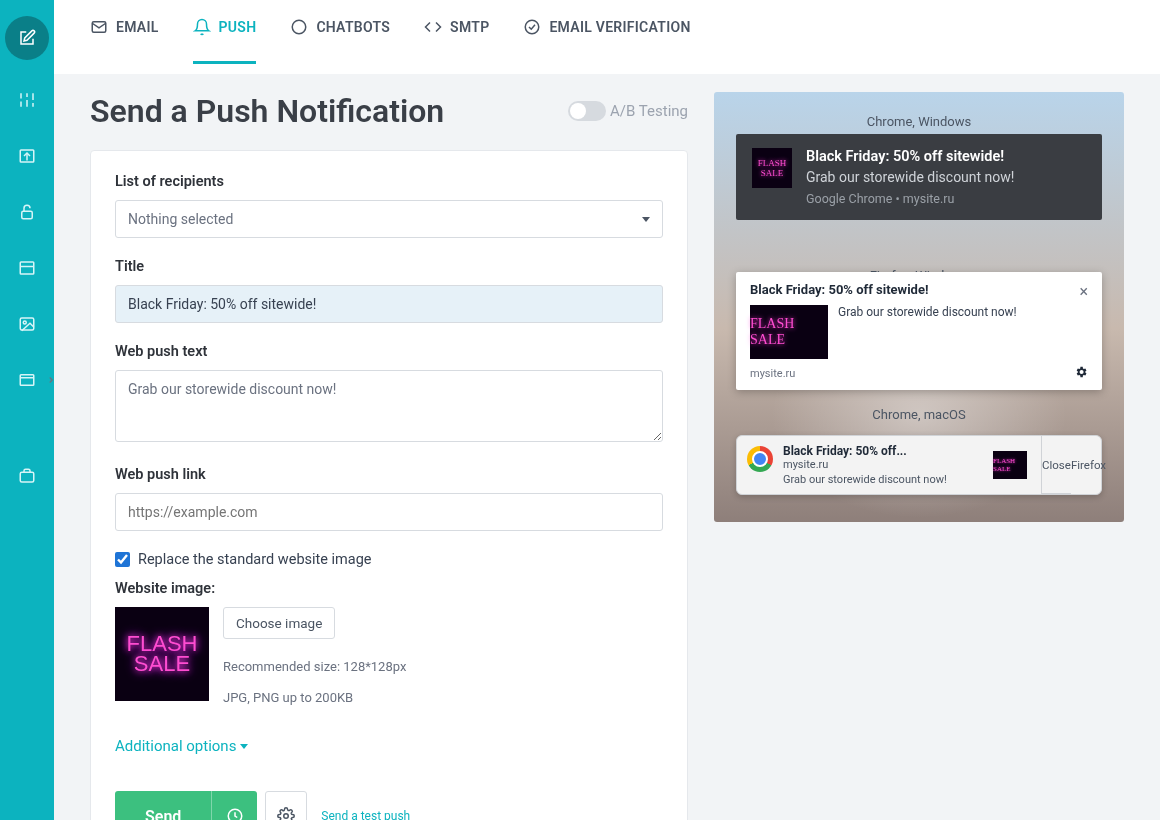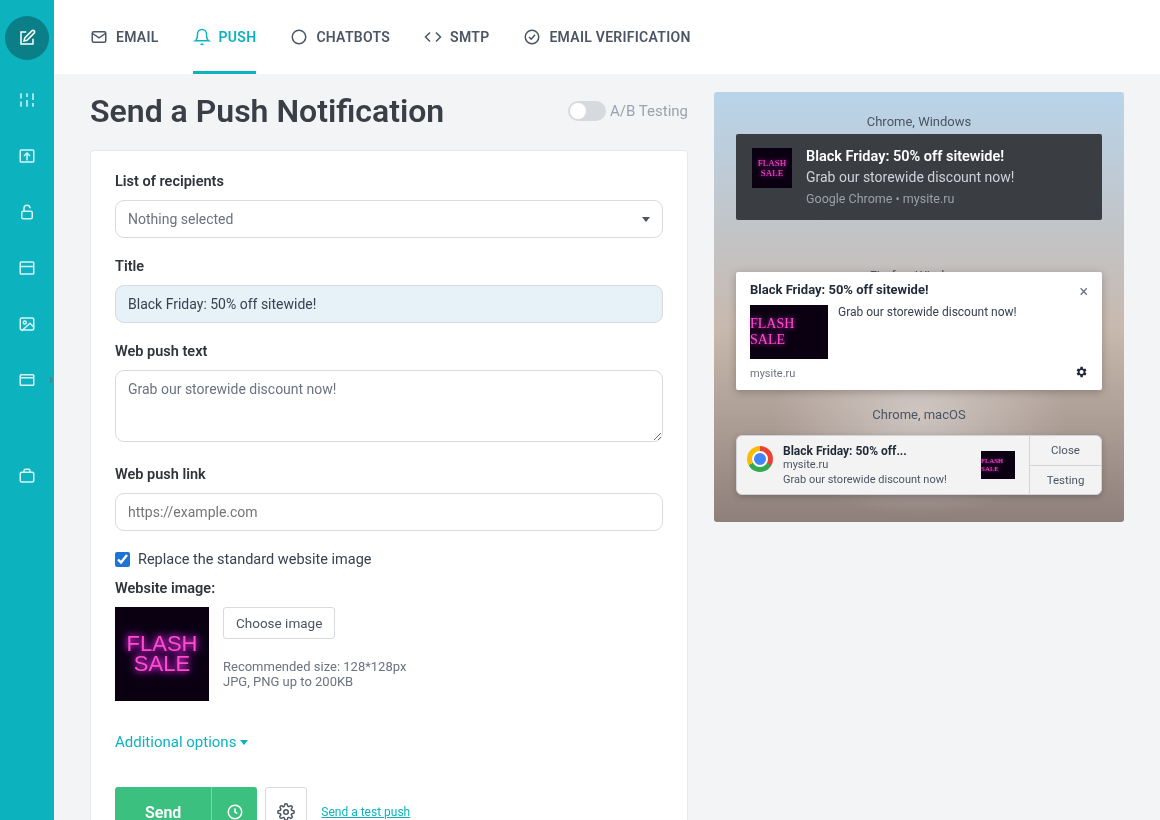--- a/index.html
+++ b/index.html
@@ -4,35 +4,35 @@
 <style>
   *{box-sizing:border-box;margin:0;padding:0;font-family:-apple-system,BlinkMacSystemFont,"Segoe UI",Roboto,Arial,sans-serif}
   body{display:flex;height:820px;width:1160px;overflow:hidden;background:#f2f4f6}
   .sidebar{width:54px;background:#0cb3bf;flex-shrink:0;display:flex;flex-direction:column;align-items:center;padding-top:16px;position:relative}
   .sidebar .nav-btn{width:44px;height:44px;border-radius:50%;display:flex;align-items:center;justify-content:center;margin-bottom:18px;cursor:pointer;color:#d7f5f7}
   .sidebar .nav-btn.active{background:#0a7f88;color:#fff}
   .sidebar .nav-btn.sub{border-radius:0;margin-bottom:12px}
   .sidebar .nav-btn svg{width:18px;height:18px}
   .sidebar .chev{position:absolute;right:-2px;top:372px;color:#6b7280}
   .main{flex:1;display:flex;flex-direction:column;background:#f2f4f6}
-  .tabs{height:74px;display:flex;align-items:center;padding:10px 36px;background:#fff;border-bottom:0px solid #e5e7eb;gap:34px}
+  .tabs{height:74px;display:flex;align-items:flex-end;padding:10px 36px;background:#fff;border-bottom:0px solid #e5e7eb;gap:34px}
   .tab{display:flex;align-items:center;gap:8px;font-size:14px;font-weight:600;color:#4b5563;letter-spacing:.02em;cursor:pointer;height:74px;position:relative}
   .tab.active{color:#0cb3bf}
   .tab.active::after{content:"";position:absolute;bottom:0;left:0;right:0;height:3px;background:#0cb3bf}
   .tab svg{width:18px;height:18px}
   .content{display:flex;gap:26px;padding:18px 36px 0 36px;flex:1;overflow:auto}
   .left-col{flex:1;max-width:640px}
   .page-title-row{display:flex;align-items:center;justify-content:space-between;margin-bottom:20px}
   h1{font-size:32px;font-weight:600;color:#3a3f47}
   .ab{display:flex;align-items:center;gap:4px;color:#9ca3af;font-size:15px}
   .toggle{width:38px;height:20px;border-radius:10px;background:#d6dadf;position:relative}
   .toggle::after{content:"";position:absolute;width:16px;height:16px;border-radius:50%;background:#fff;top:2px;left:2px}
   .card{background:#fff;border:1px solid #e5e8ec;border-radius:4px;padding:22px 24px 24px}
   .field-label{font-size:14.5px;font-weight:600;color:#2f333a;margin-bottom:10px;display:block}
-  .select,.text-input,.textarea{width:100%;border:1px solid #d7dbe0;border-radius:9px;padding:10px 12px;font-size:14px;color:#374151;background:#fff}
+  .select,.text-input,.textarea{width:100%;border:1px solid #d7dbe0;border-radius:3px;padding:10px 12px;font-size:14px;color:#374151;background:#fff}
   .select{display:flex;align-items:center;justify-content:space-between;cursor:pointer;color:#6b7280}
   .select .caret{border-left:4px solid transparent;border-right:4px solid transparent;border-top:5px solid #4b5563}
   .gap{height:20px}
   .text-input.title-in{background:#e6f1f8}
   .textarea{height:72px;resize:both;color:#6b7280}
   .checkbox-row{display:flex;align-items:center;gap:8px;font-size:14.5px;color:#374151;margin-top:20px}
   .checkbox-row input{width:15px;height:15px;accent-color:#1e74d6}
   .img-row{display:flex;gap:14px;align-items:flex-start;margin-top:10px}
   .thumb{width:94px;height:94px;background:#0a0012;display:flex;align-items:center;justify-content:center;font-family:Impact,sans-serif;font-size:22px;line-height:.9;text-align:center;color:#ff4dd1;text-shadow:0 0 6px #ff35d6,0 0 12px #c41fff}
   .choose-btn{border:1px solid #d7dbe0;background:#fff;padding:7px 12px;font-size:13.5px;border-radius:3px;cursor:pointer;color:#4b5563}
@@ -66,21 +66,21 @@
   .notif2 .ft{display:flex;justify-content:space-between;align-items:center;margin-top:6px;font-size:11px;color:#6b7280}
   .notif2 .gear{color:#1f2937}
   .notif3{position:absolute;top:343px;left:22px;right:22px;background:#f3f3f3;border:1px solid #d0d3d7;border-radius:6px;display:flex;box-shadow:0 2px 6px rgba(0,0,0,.2)}
   .notif3 .lft{flex:1;display:flex;gap:10px;padding:8px 10px;align-items:flex-start}
   .notif3 .chrome{width:26px;height:26px;border-radius:50%;background:conic-gradient(#ea4335 0 120deg,#34a853 120deg 240deg,#fbbc05 240deg 360deg);position:relative;flex-shrink:0;margin-top:2px}
   .notif3 .chrome::after{content:"";position:absolute;top:5px;left:5px;right:5px;bottom:5px;border-radius:50%;background:#4285f4;border:2px solid #fff}
   .notif3 .ttl3{font-size:12px;font-weight:700;color:#1f2937}
   .notif3 .site3{font-size:11px;color:#4b5563}
   .notif3 .msg3{font-size:11px;color:#4b5563;margin-top:2px}
   .notif3 .ico3{width:34px;height:28px;background:#0a0012;font-family:Impact;font-size:7px;color:#ff4dd1;display:flex;align-items:center;justify-content:center;text-shadow:0 0 3px #ff35d6;align-self:center;margin-right:4px}
-  .notif3 .rgt{border-left:1px solid #d0d3d7;display:flex;flex-direction:column;width:72px}
+  .notif3 .rgt{border-left:1px solid #d0d3d7;display:flex;width:60px}
   .notif3 .rbtn{flex:1;display:flex;align-items:center;justify-content:center;font-size:11.5px;color:#4b5563;cursor:pointer}
   .notif3 .rbtn:first-child{border-bottom:1px solid #d0d3d7}
 </style>
 </head>
 <body>
 
 <div class="sidebar">
   <div class="nav-btn active">
     <svg viewBox="0 0 24 24" fill="none" stroke="currentColor" stroke-width="2">
         <path d="M11 4H4v16h16v-7"></path>
@@ -216,21 +216,21 @@
         </label>
 
         <div class="gap" style="height:12px"></div>
         <label class="field-label">Website image:</label>
         <div class="img-row">
           <div class="thumb">FLASH
 SALE</div>
           <div>
             <button class="choose-btn">Choose image</button>
             <div class="hint">Recommended size: 128*128px</div>
-            <div class="hint" style="margin-top:0">JPG, PNG up to 200KB</div>
+            <div class="hint" style="margin-top:16px">JPG, PNG up to 200KB</div>
           </div>
         </div>
 
         <div class="add-opts">
           <span>Additional options</span>
           <span class="c2"></span>
         </div>
 
         <div class="actions">
           <button class="send-btn">
@@ -295,18 +295,18 @@
           <div style="flex:1">
             <div class="ttl3">Black Friday: 50% off...</div>
             <div class="site3">mysite.ru</div>
             <div class="msg3">Grab our storewide discount now!</div>
           </div>
           <div class="ico3">FLASH
 SALE</div>
         </div>
         <div class="rgt">
           <div class="rbtn">Close</div>
-          <div class="rbtn">Testing</div>
+          <div class="rbtn">Firefox</div>
         </div>
       </div>
     </div>
   </div>
 </div>
 
 </body></html>

